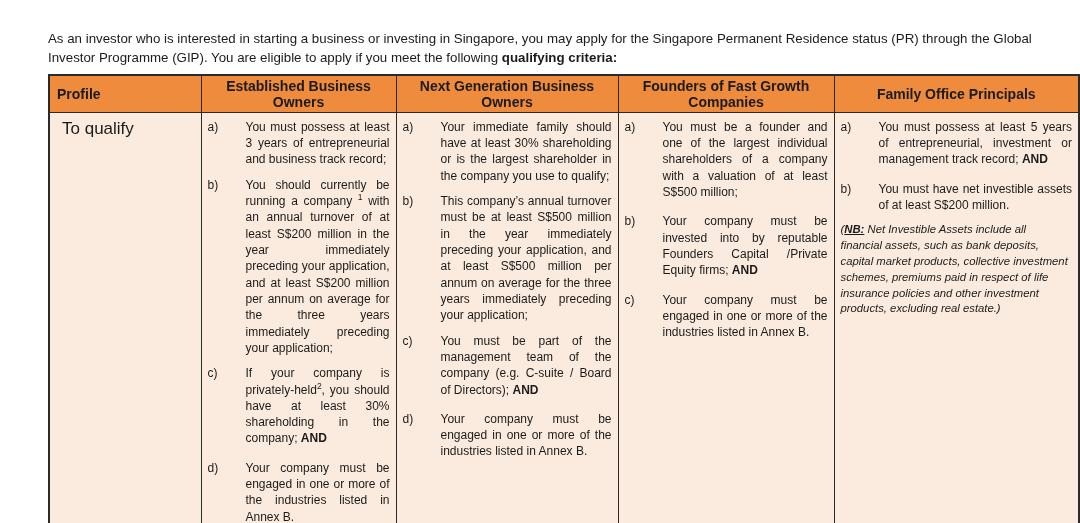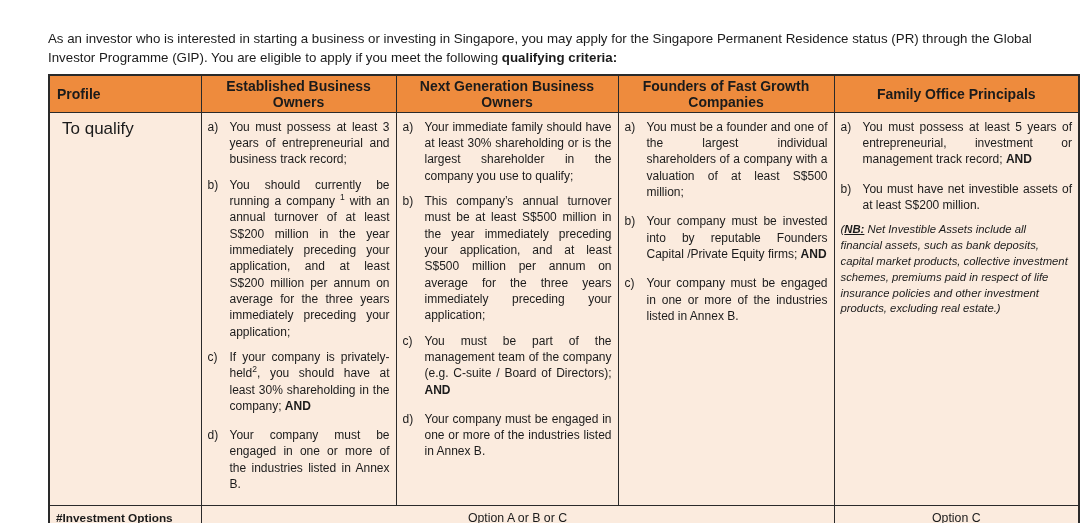--- a/index.html
+++ b/index.html
@@ -29,21 +29,21 @@
     height:25px;text-align:center;padding:2px 4px;vertical-align:middle;
   }
   .criteria thead th.left{text-align:left;padding-left:7px;}
   .criteria td{background:var(--body-bg);vertical-align:top;}
   .label-cell{font-weight:normal;padding:6px 12px;font-size:17px;}
   .body-cell{padding:6px 6px 4px 6px;height:352px;overflow:hidden;}
 
   .item{display:flex;margin-bottom:9px;}
   .item.gap-lg{margin-top:13px;}
   .item .marker{flex:0 0 22px;line-height:1.36;}
-  .item .text{flex:1;text-align:justify;line-height:1.36;}
+  .item .text{flex:1;text-align:justify;line-height:1.36;margin-left:16px;}
   .seg-b{font-weight:bold;}
   .seg-i{font-style:italic;}
   .seg-u{text-decoration:underline;}
   sup{font-size:8.5px;vertical-align:super;line-height:0;}
 
   .note{font-style:italic;font-size:11.3px;line-height:1.4;padding-right:2px;}
 
   .footer-row td{height:22px;vertical-align:middle;padding:1px 6px;}
   .footer-label{font-weight:bold;font-size:11.8px;}
   .center{text-align:center;font-size:12.3px;}

